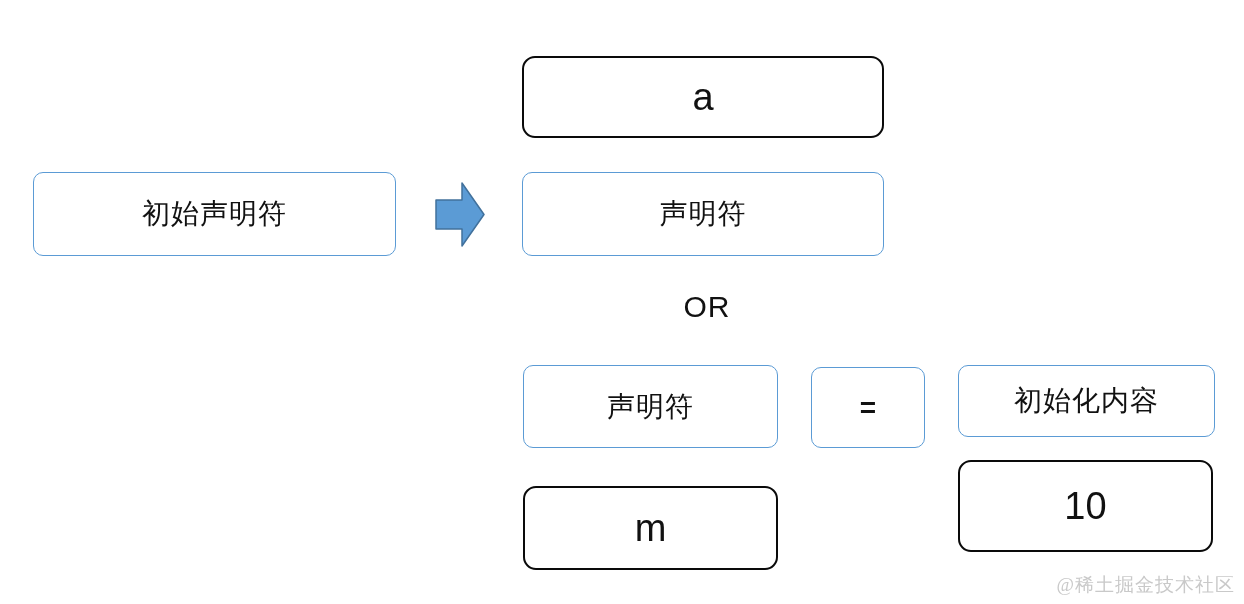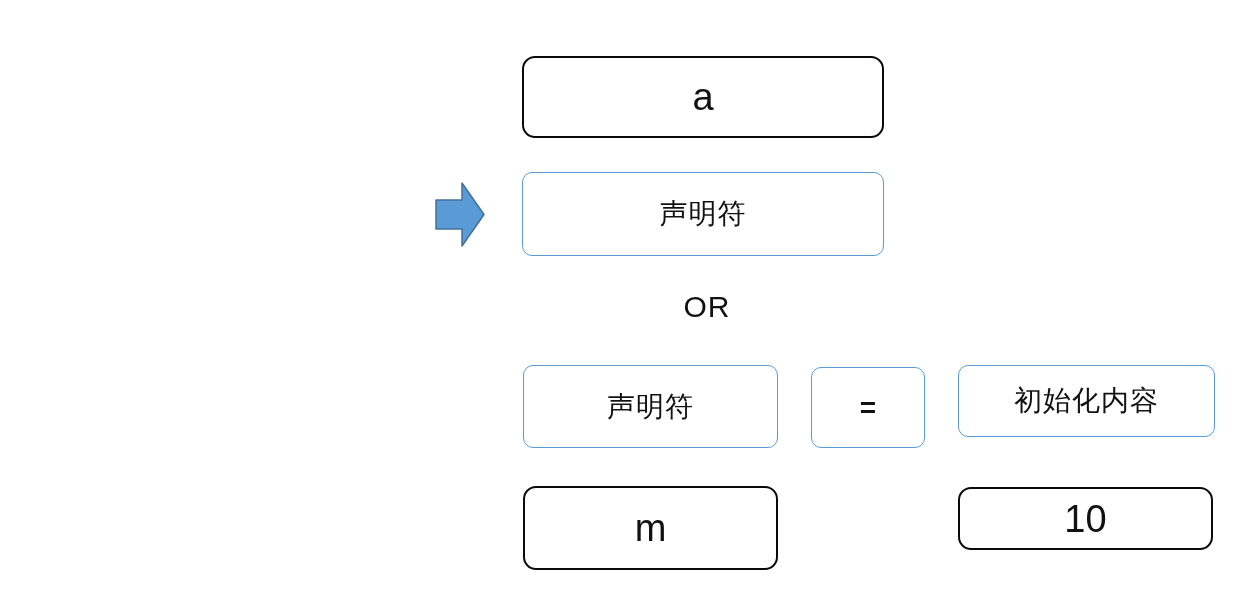--- a/index.html
+++ b/index.html
@@ -65,27 +65,28 @@
     white-space: nowrap;
   }
   
   #node-initial-declarator { left: 33px;  top: 172px; width: 363px; height: 84px; }
   #node-a                  { left: 522px; top: 56px;  width: 362px; height: 82px; }
   #node-declarator-result  { left: 522px; top: 172px; width: 362px; height: 84px; }
   #node-declarator         { left: 523px; top: 365px; width: 255px; height: 83px; }
   #node-equals             { left: 811px; top: 367px; width: 114px; height: 81px; }
   #node-initializer        { left: 958px; top: 365px; width: 257px; height: 72px; }
   #node-m                  { left: 523px; top: 486px; width: 255px; height: 84px; }
-  #node-ten                { left: 958px; top: 487px; width: 255px; height: 63px; text-align: right; }
+  #node-ten                { left: 958px; top: 460px; width: 255px; height: 92px; text-align: right; }
 </style>
 </head>
 <body>
 
 <div class="canvas">
 
+  <div id="node-initial-declarator" class="box blue cjk">初始声明符</div>
 
   <svg class="arrow" viewBox="0 0 50 65" aria-hidden="true">
     <polygon points="1,18 27,18 27,1 49,32.5 27,64 27,47 1,47"></polygon>
   </svg>
 
   <div id="node-a" class="box black latin">a</div>
 
   <div id="node-declarator-result" class="box blue cjk">声明符</div>
 
   <div class="or-label">OR</div>
@@ -93,14 +94,15 @@
   <div id="node-declarator" class="box blue cjk">声明符</div>
 
   <div id="node-equals" class="box blue equals-text">=</div>
 
   <div id="node-initializer" class="box blue cjk">初始化内容</div>
 
   <div id="node-m" class="box black latin">m</div>
 
   <div id="node-ten" class="box black latin">10</div>
 
+  <div class="watermark">@稀土掘金技术社区</div>
 
 </div>
 
 </body></html>

